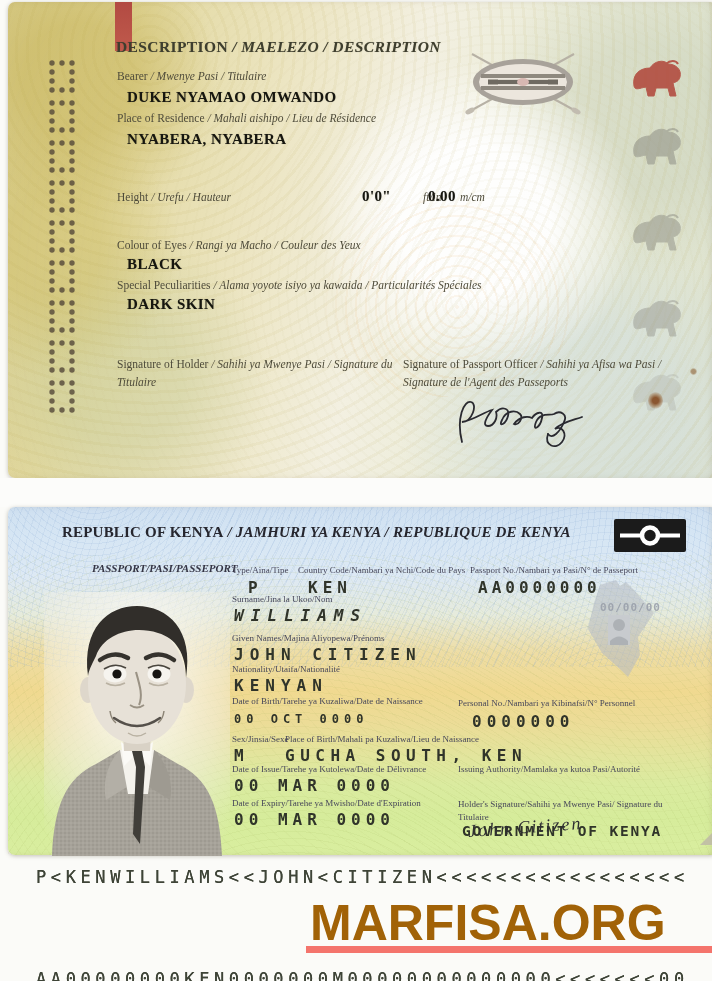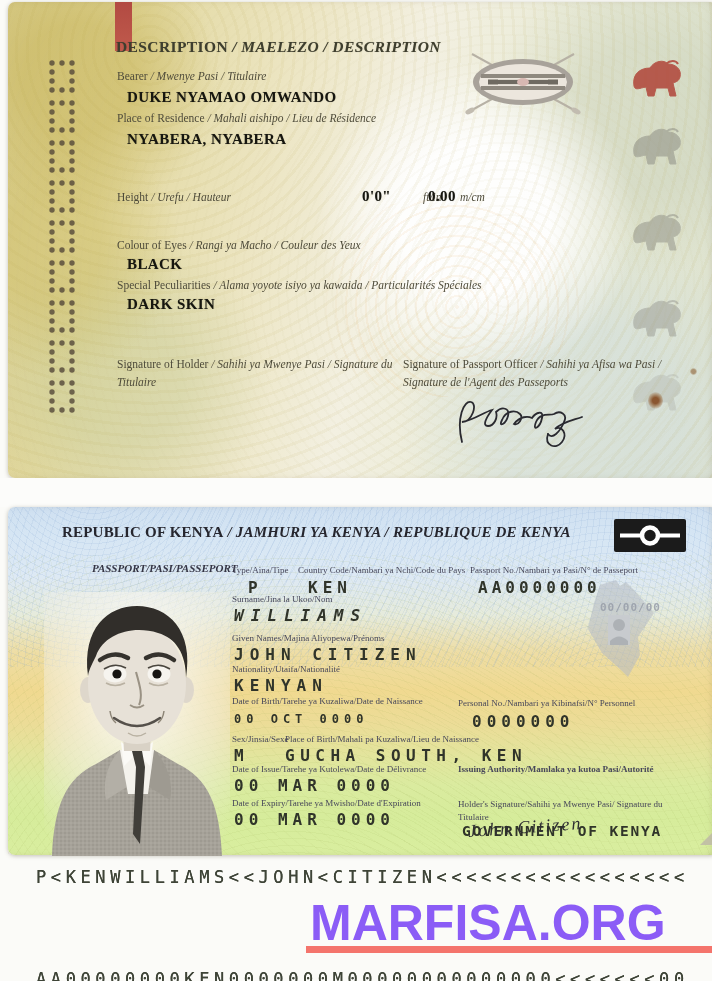--- a/index.html
+++ b/index.html
@@ -51,21 +51,21 @@
   .mrz{position:absolute;left:28px;font-family:"DejaVu Sans Mono",monospace;font-size:17px;letter-spacing:4.6px;
        color:#3e4437;white-space:nowrap;text-shadow:0 0 .5px #3e4437;}
   .ghostdate{position:absolute;left:592px;top:94px;font-family:"DejaVu Sans Mono",monospace;font-size:11px;
        font-weight:bold;color:#979da8;opacity:.85;letter-spacing:1px;}
   .holder-sig{position:absolute;left:460px;top:310px;font-size:18px;font-style:italic;color:#2e2e32;
        transform:rotate(-4deg);letter-spacing:2px;font-family:"Liberation Serif",serif;}
   .fold{position:absolute;right:2px;bottom:10px;width:0;height:0;
         border-left:15px solid transparent;border-bottom:15px solid #bdb7a8;opacity:.8;}
   
   .wm-text{position:absolute;left:310px;top:894px;font-family:"Liberation Sans",sans-serif;font-weight:bold;
-       font-size:50px;color:#8b5cf6;letter-spacing:0px;z-index:30;}
+       font-size:50px;color:#a16207;letter-spacing:0px;z-index:30;}
   .wm-bar{position:absolute;left:306px;top:946px;width:406px;height:7px;background:#f4746c;z-index:30;}
   .gap{position:absolute;left:0;top:478px;width:712px;height:29px;background:#fcfcfa;}
 </style>
 </head>
 <body>
 
 <div class="stage">
 
   <div class="page page1">
     <div class="mottle"></div>
@@ -245,21 +245,21 @@
     <div class="slbl" style="left:450px;top:191px;">Personal No./Nambari ya Kibinafsi/N° Personnel</div>
     <div class="sval" style="left:226px;top:205px;font-size:12px;letter-spacing:5px;">00 OCT 0000</div>
     <div class="sval" style="left:464px;top:205px;font-size:16px;letter-spacing:5px;">0000000</div>
 
     <div class="slbl" style="left:224px;top:227px;">Sex/Jinsia/Sexe</div>
     <div class="slbl" style="left:277px;top:227px;">Place of Birth/Mahali pa Kuzaliwa/Lieu de Naissance</div>
     <div class="sval" style="left:226px;top:239px;font-size:16px;letter-spacing:5px;">M</div>
     <div class="sval" style="left:277px;top:239px;font-size:16px;letter-spacing:5.5px;">GUCHA SOUTH, KEN</div>
 
     <div class="slbl" style="left:224px;top:257px;">Date of Issue/Tarehe ya Kutolewa/Date de Délivrance</div>
-    <div class="slbl" style="left:450px;top:257px;font-weight:bold;">Issuing Authority/Mamlaka ya kutoa Pasi/Autorité</div>
+    <div class="slbl" style="left:450px;top:257px;">Issuing Authority/Mamlaka ya kutoa Pasi/Autorité</div>
     <div class="sval" style="left:226px;top:269px;font-size:16px;letter-spacing:5px;">00 MAR 0000</div>
     <div class="sval" style="left:454px;top:271px;font-size:14.5px;letter-spacing:1.8px;margin-top:45px;">GOVERNMENT OF KENYA</div>
 
     <div class="slbl" style="left:224px;top:291px;">Date of Expiry/Tarehe ya Mwisho/Date d'Expiration</div>
     <div class="slbl" style="left:450px;top:291px;width:210px;white-space:normal;line-height:1.4;">Holder's Signature/Sahihi ya Mwenye Pasi/ Signature du Titulaire</div>
     <div class="sval" style="left:226px;top:303px;font-size:16px;letter-spacing:5px;">00 MAR 0000</div>
     <div class="holder-sig">John Citizen</div>
 
     <div class="mrz" style="top:360px;">P&lt;KENWILLIAMS&lt;&lt;JOHN&lt;CITIZEN&lt;&lt;&lt;&lt;&lt;&lt;&lt;&lt;&lt;&lt;&lt;&lt;&lt;&lt;&lt;&lt;&lt;</div>
     <div class="mrz" style="top:414px;margin-top:48px;">AA00000000KEN0000000M00000000000000&lt;&lt;&lt;&lt;&lt;&lt;&lt;00</div>

